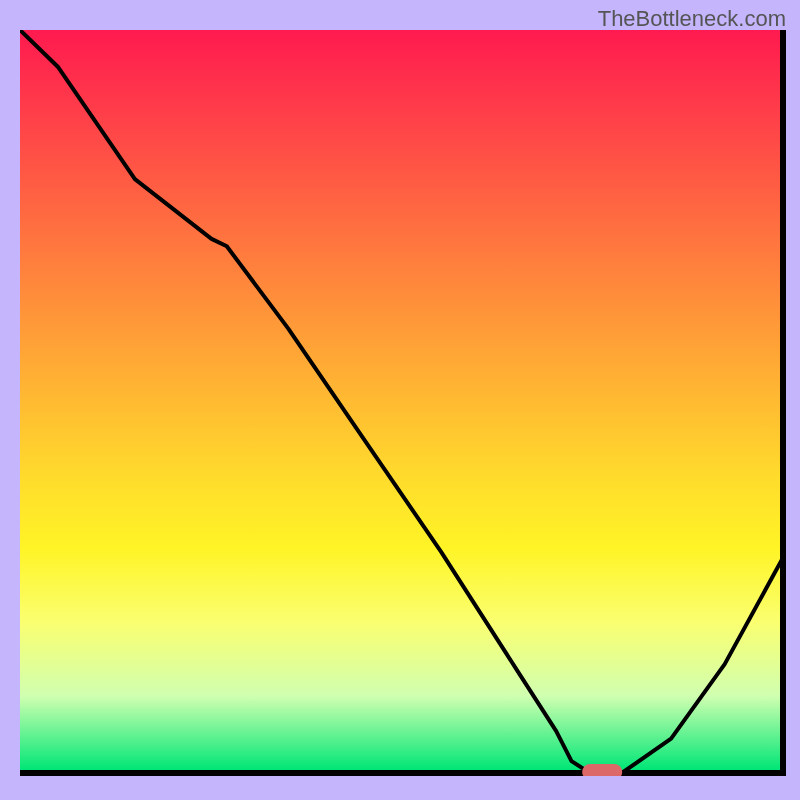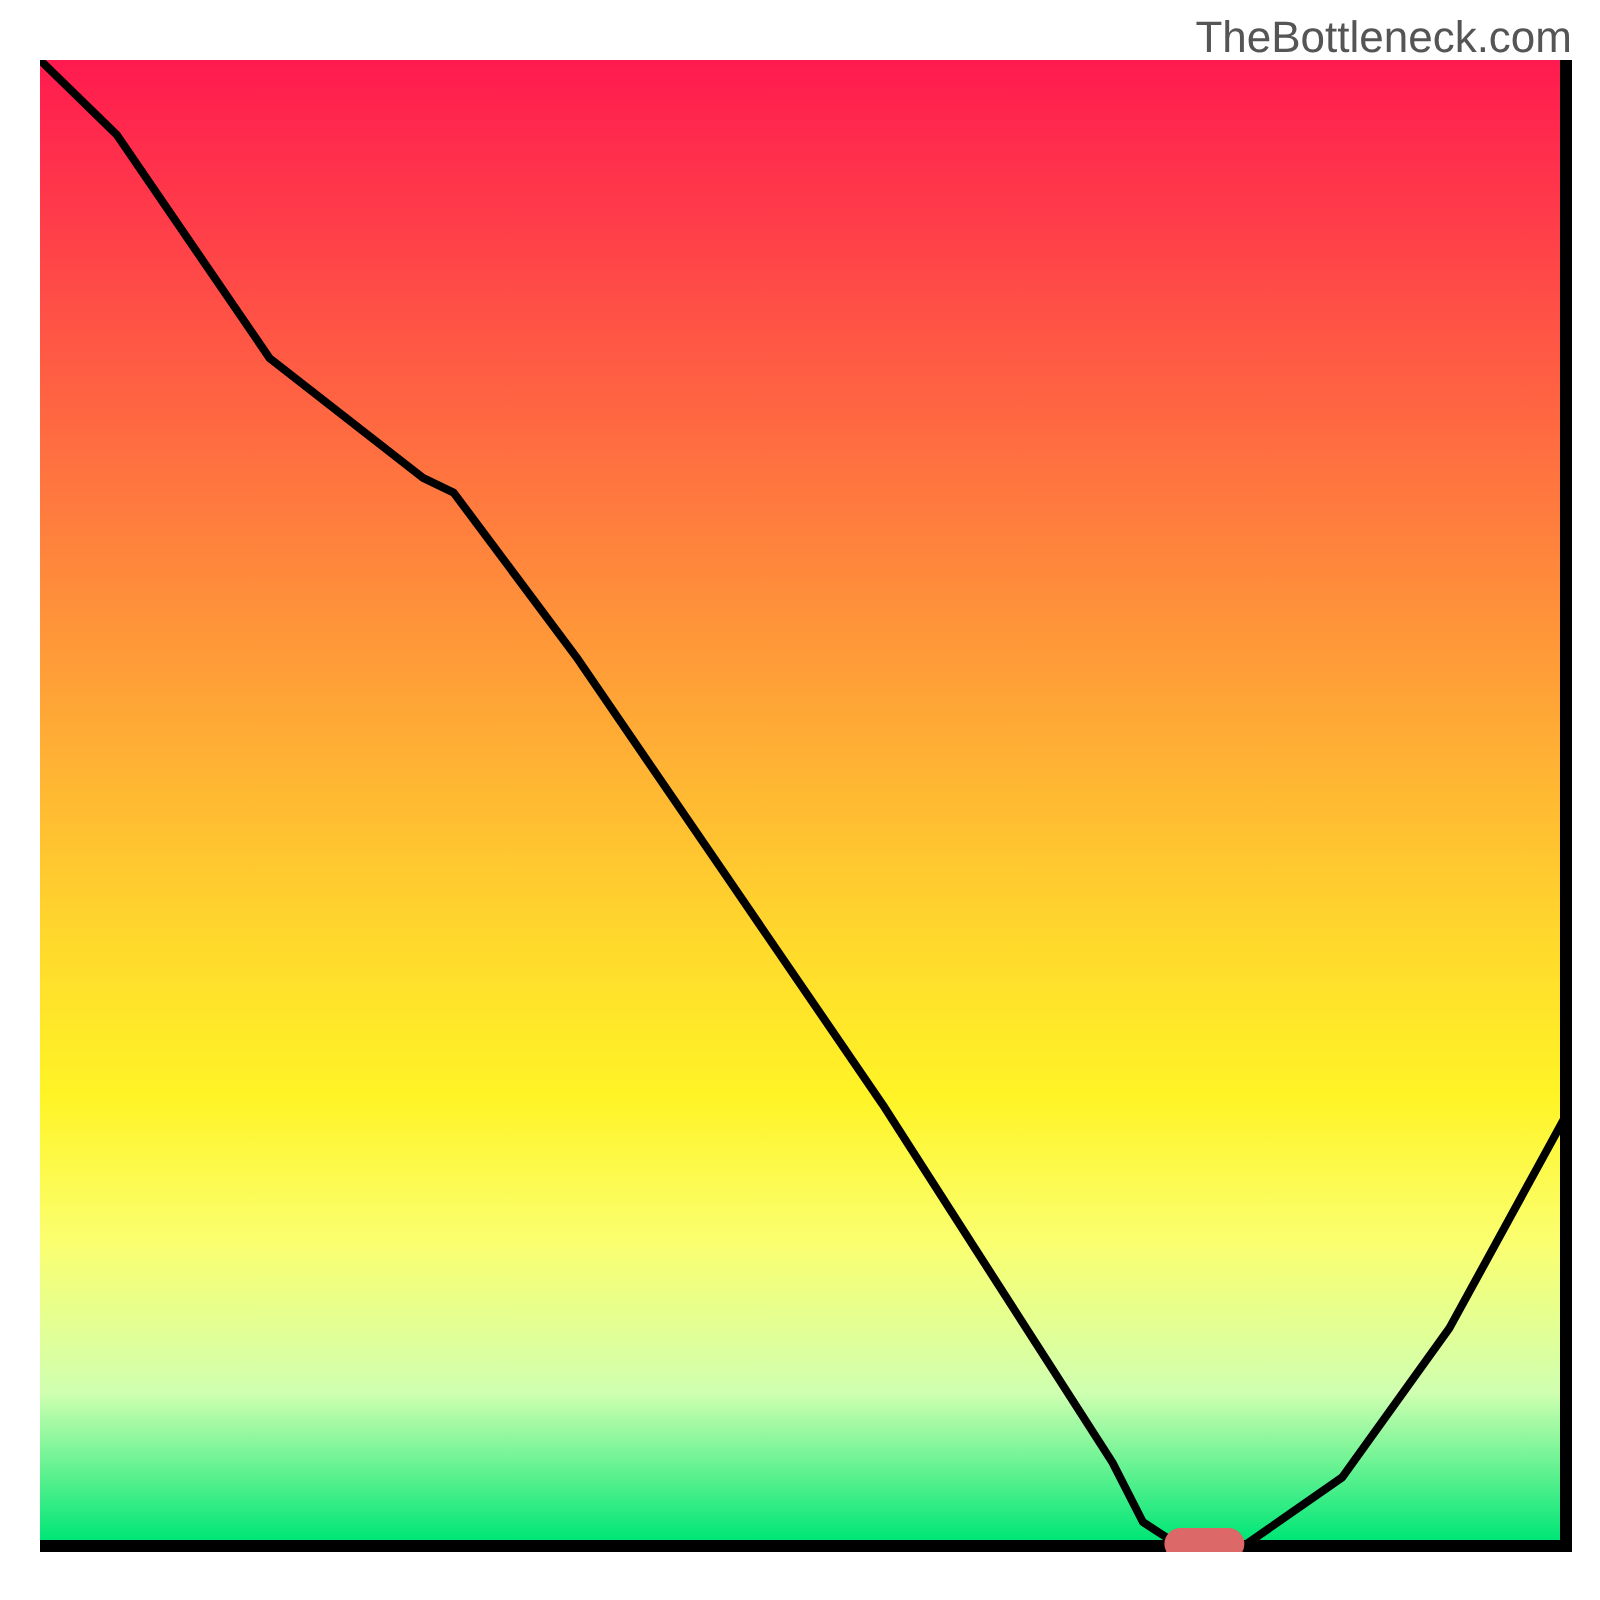--- a/index.html
+++ b/index.html
@@ -7,21 +7,21 @@
     padding: 0;
     width: 800px;
     height: 800px;
     background: #000;
     font-family: Arial, sans-serif;
   }
   .chart-container {
     position: relative;
     width: 800px;
     height: 800px;
-    background: #ffffff;
+    background: #c4b5fd;
   }
   .watermark {
     position: absolute;
     top: 6px;
     right: 14px;
     color: #555;
     font-size: 22px;
     font-weight: 500;
     z-index: 10;
   }

